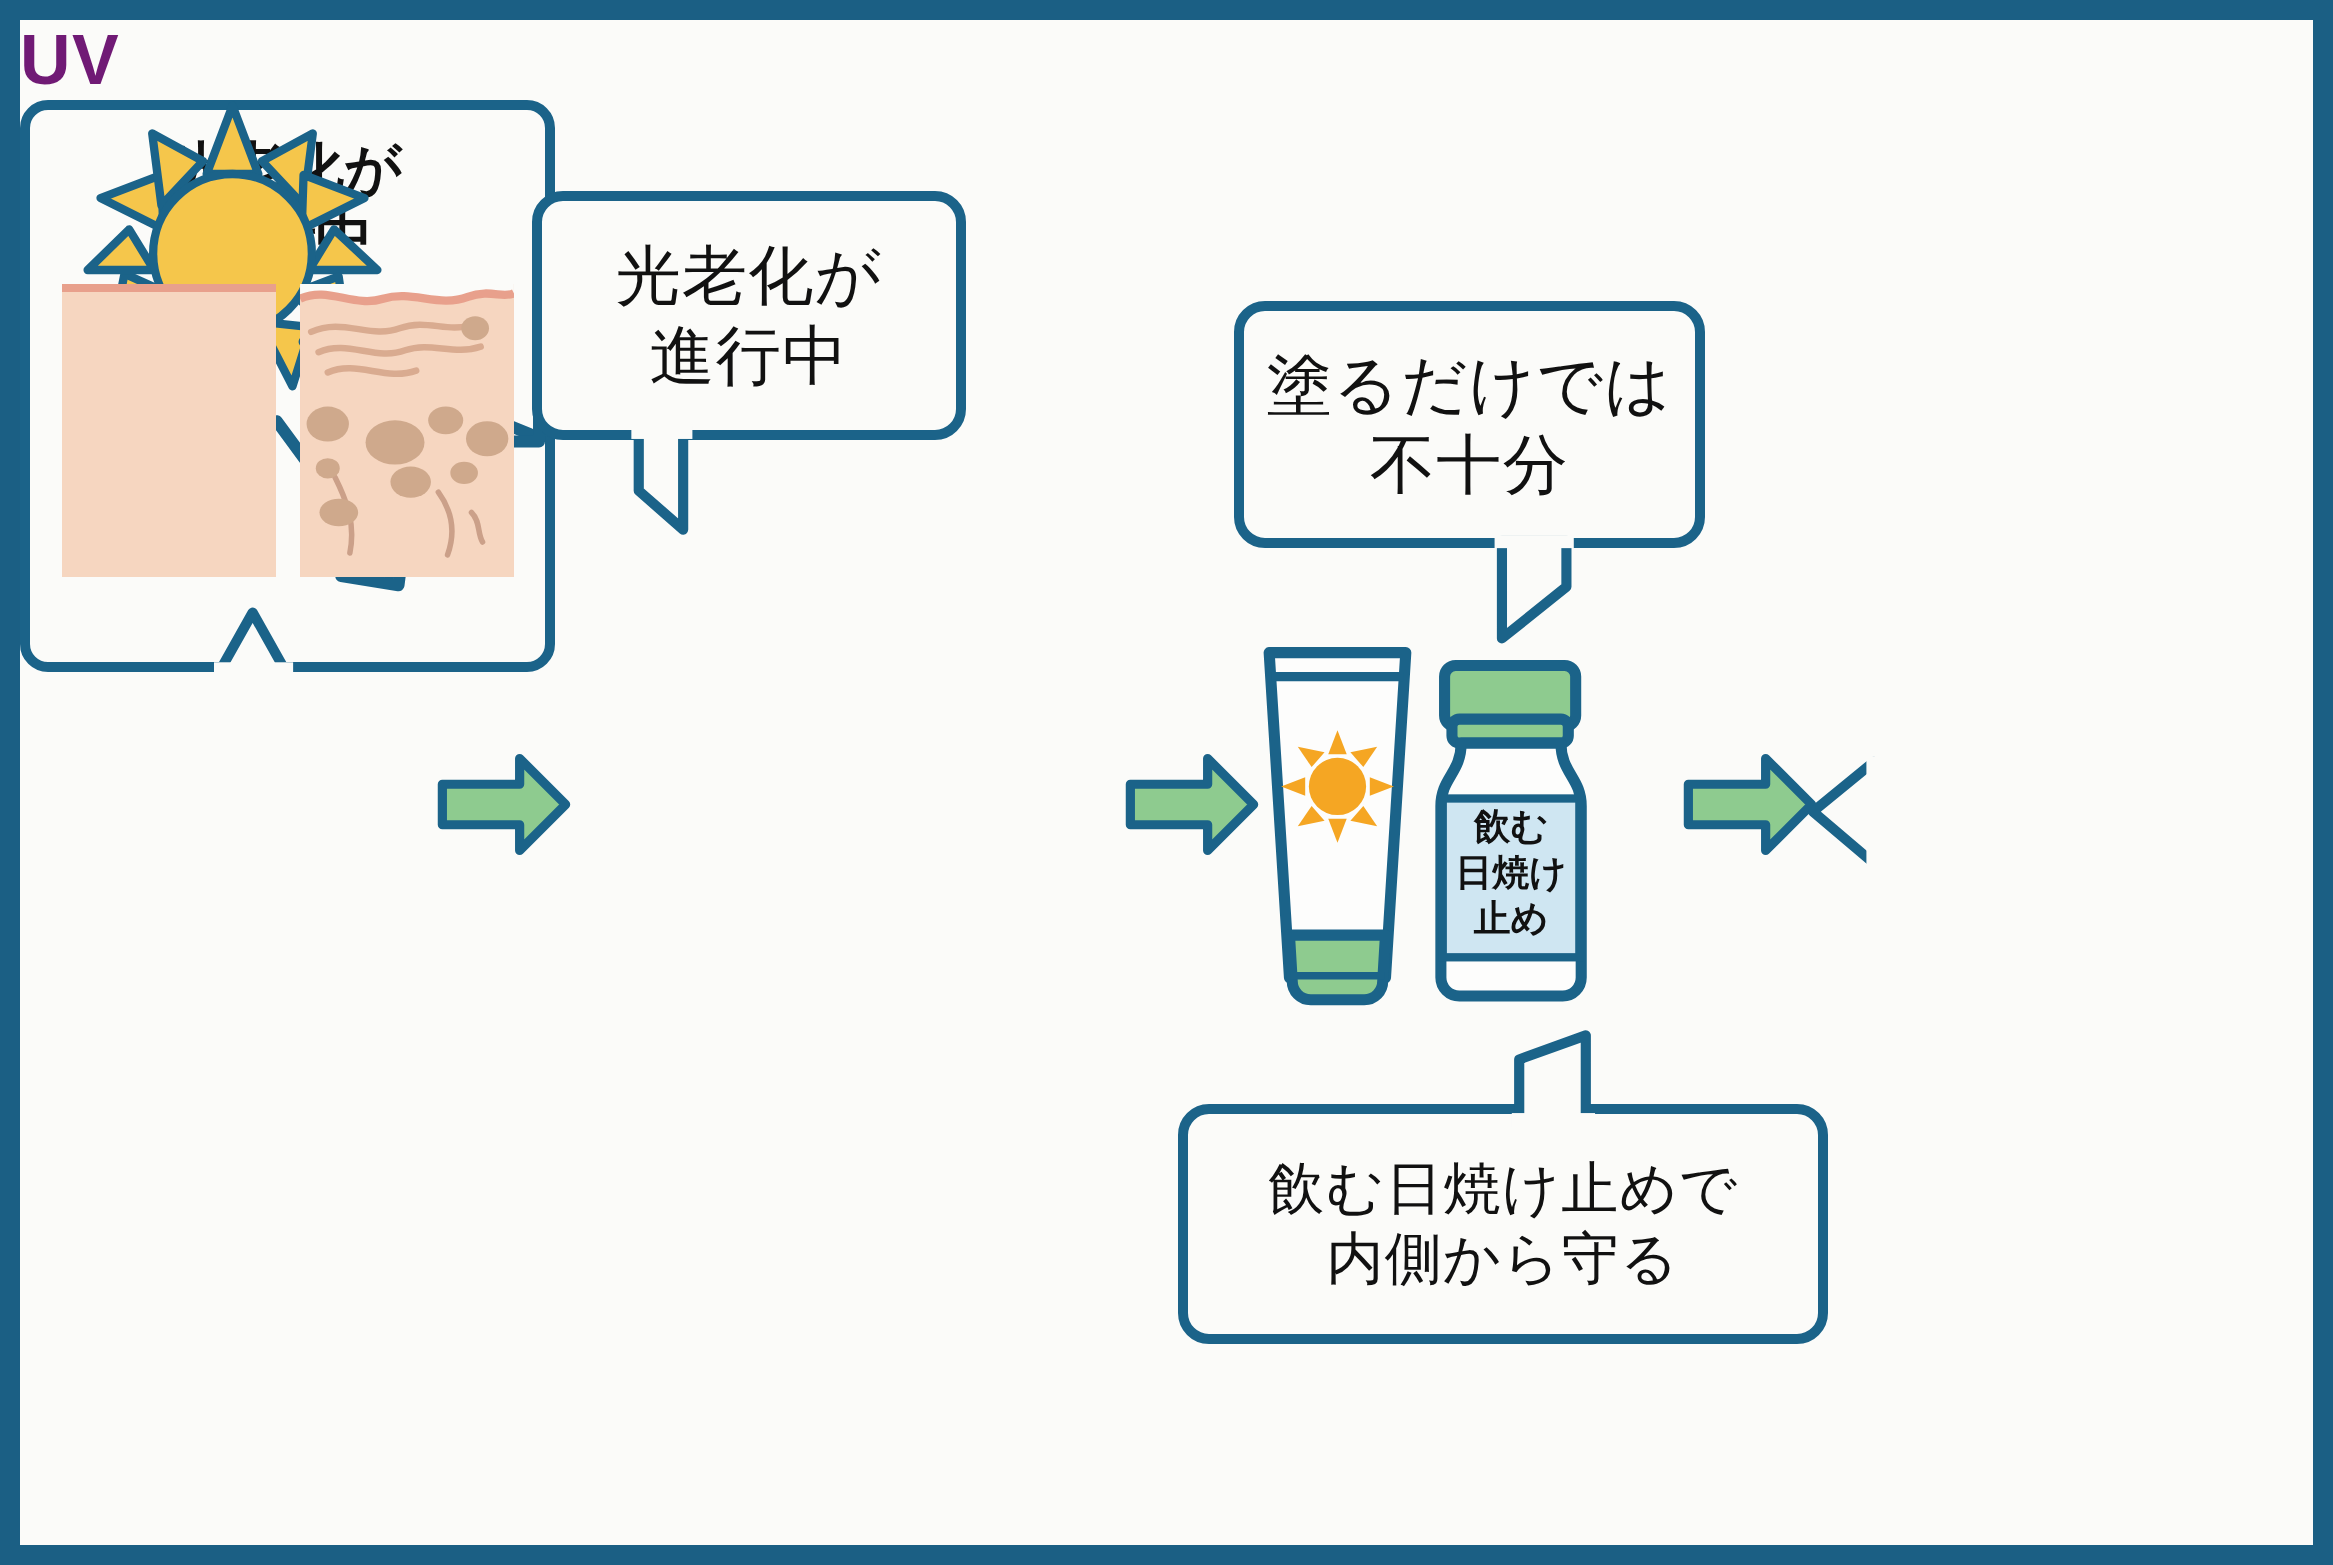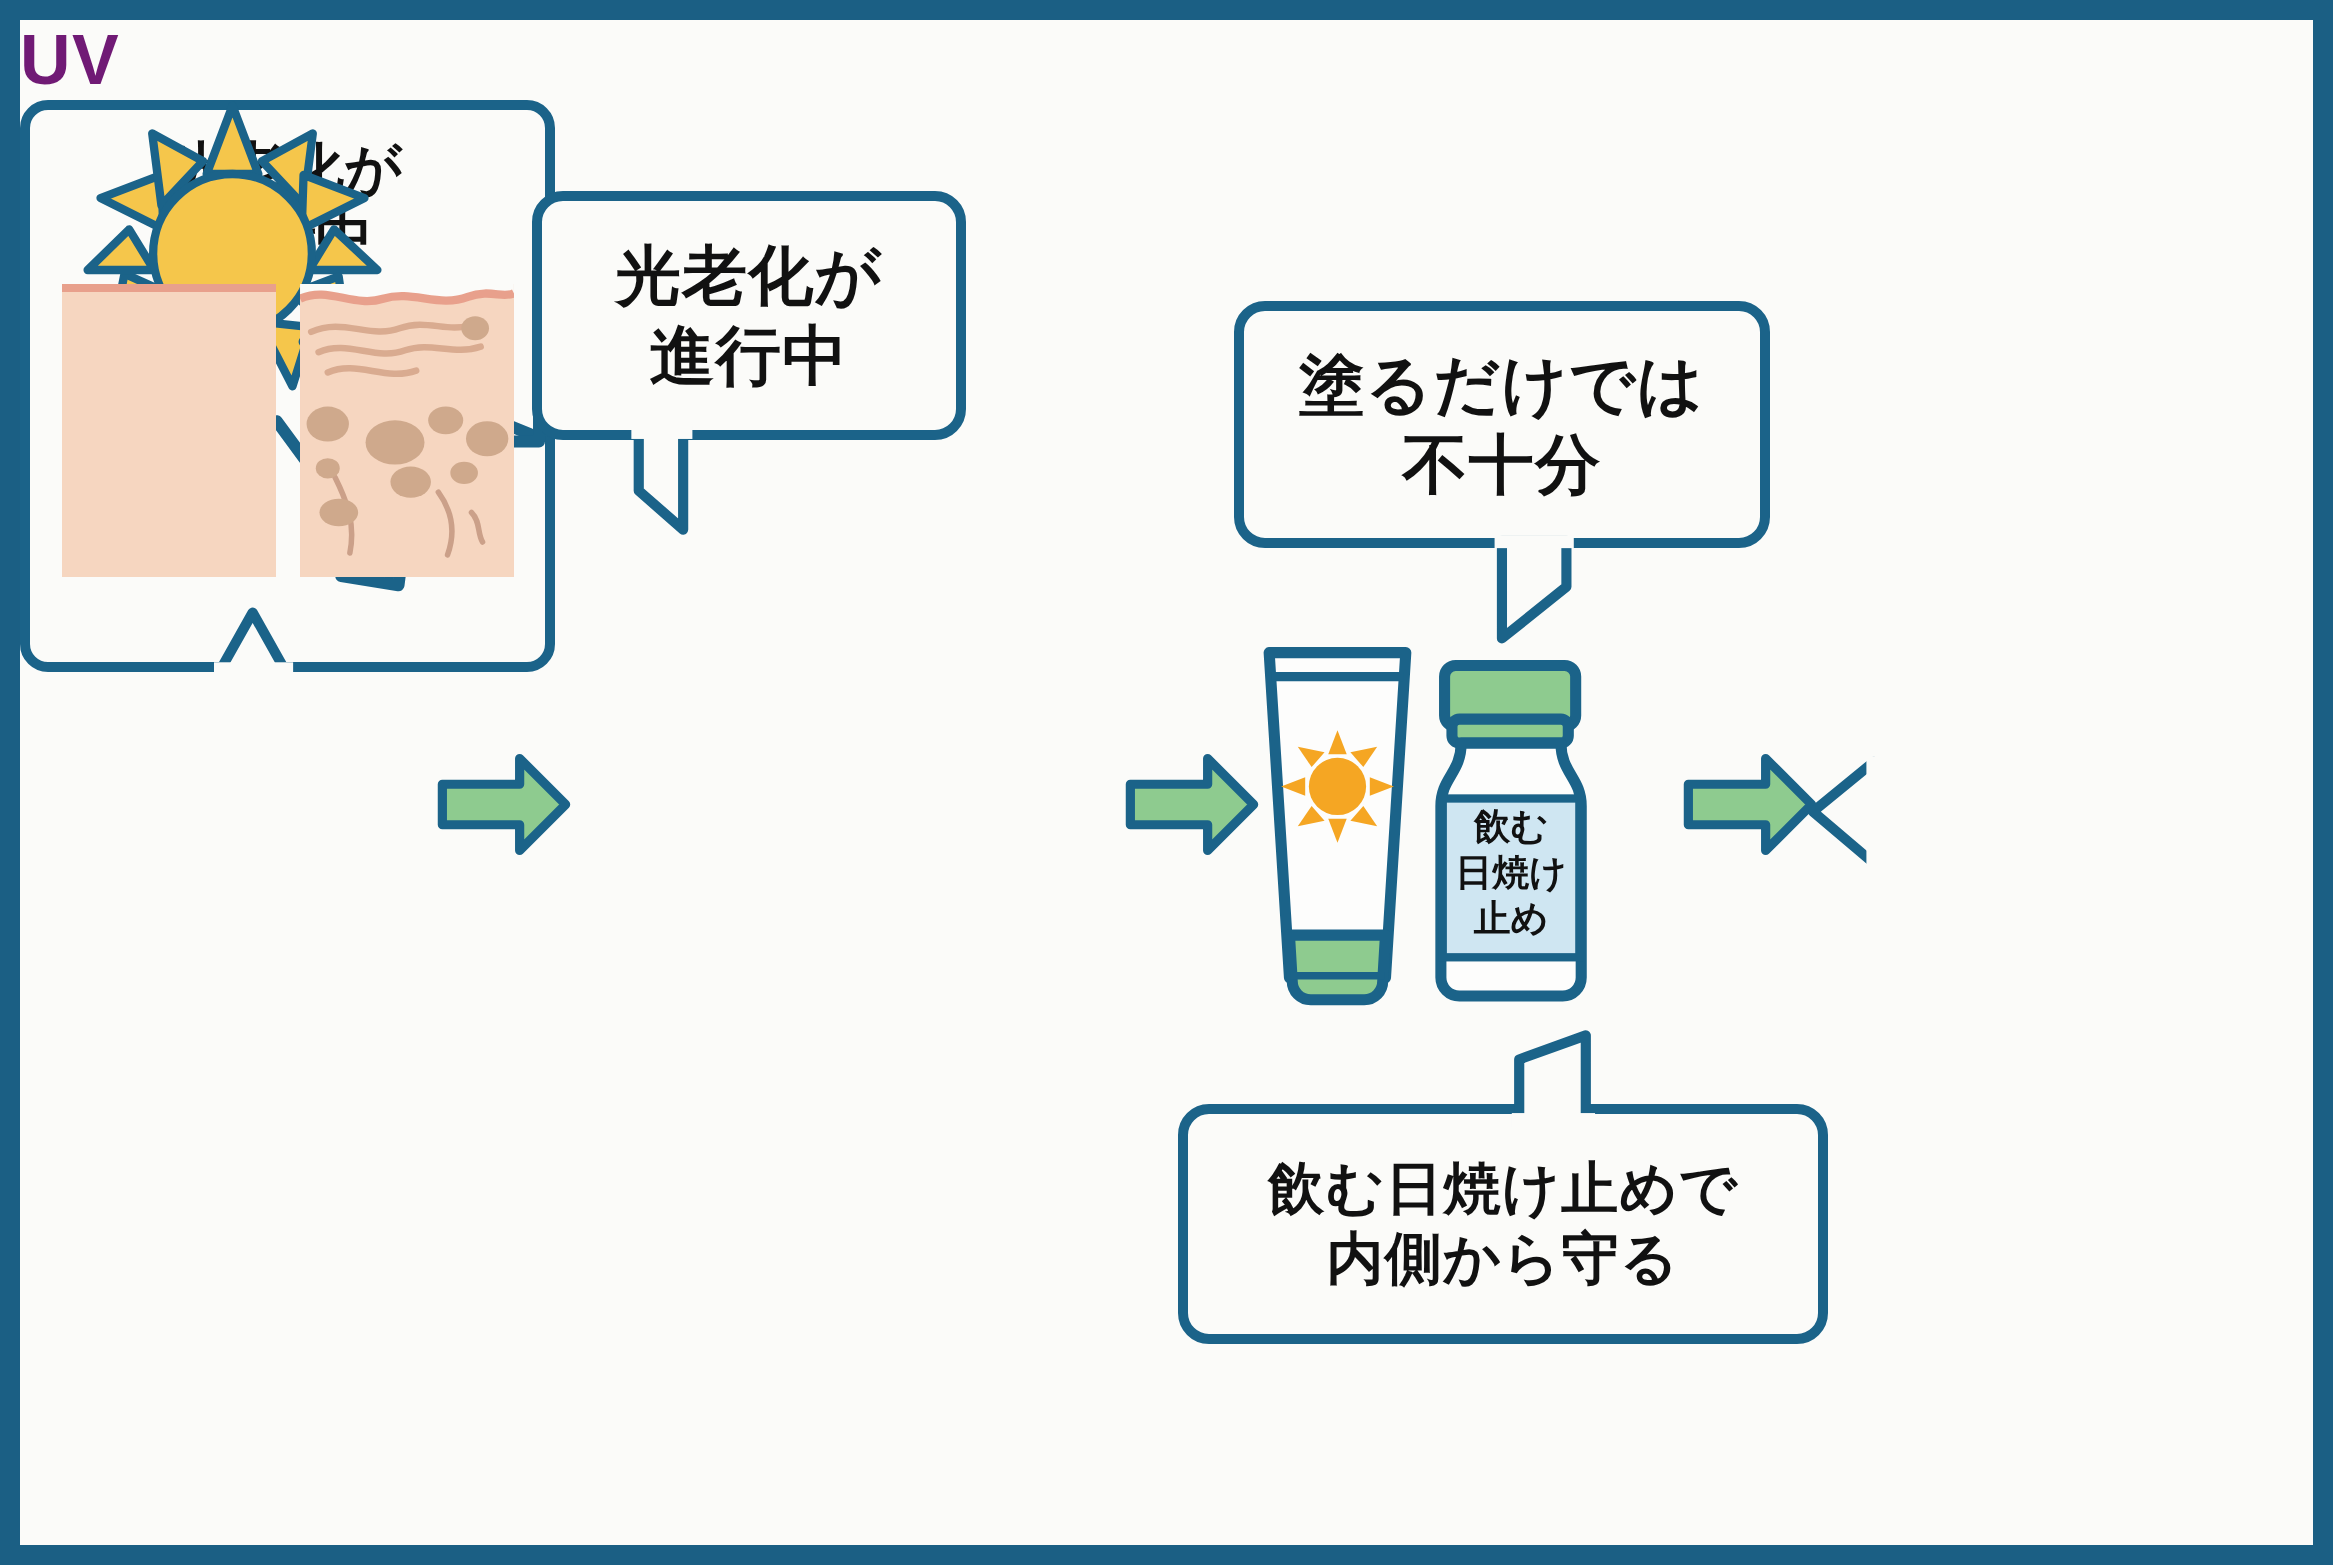--- a/index.html
+++ b/index.html
@@ -24,21 +24,21 @@
   
   .bubble{
     position:absolute;
     background:#fbfbf9;
     border:10px solid #1b6389;
     border-radius:31px;
     box-sizing:border-box;
     display:flex;align-items:center;justify-content:center;
     text-align:center;
     color:#111;
-    font-weight:700;
+    font-weight:400;
     line-height:1.22;
     letter-spacing:0.02em;
   }
   .bubble .txt{white-space:pre-line;display:block;}
 
   
   .tail{position:absolute;pointer-events:none;}
   .t-62{font-size:57px;}
   .t-66{font-size:61px;}
   .t-70{font-size:65px;}
@@ -191,21 +191,21 @@
           </svg>
         </div>
 
       </div>
     </div>
 
     <svg class="garrow nosel" style="left:1103px;top:729px;width:138px;height:111px;" viewBox="0 0 150 120">
       <polygon points="8,38 92,38 92,10 142,60 92,110 92,82 8,82" fill="#8ecb8f" stroke="#1b6389" stroke-width="10" stroke-linejoin="round"></polygon>
     </svg>
 
-    <div class="bubble t-70" style="left:1214px;top:281px;width:536px;height:247px;">
+    <div class="bubble t-70" style="left:1214px;top:281px;width:471px;height:247px;">
       <span class="txt nosel">塗るだけでは
 不十分</span>
     </div>
     <svg class="tail nosel" style="left:1458px;top:515px;width:175px;height:111px;" viewBox="0 0 190 120">
       <path d="M26 6 L26 112 L96 56 L96 6 Z" fill="#fbfbf9" stroke="#1b6389" stroke-width="11" stroke-linejoin="round"></path>
       <rect x="18" y="0" width="86" height="14" fill="#fbfbf9"></rect>
     </svg>
 
     <svg id="products" class="abs nosel" viewBox="0 0 430 460">
 

